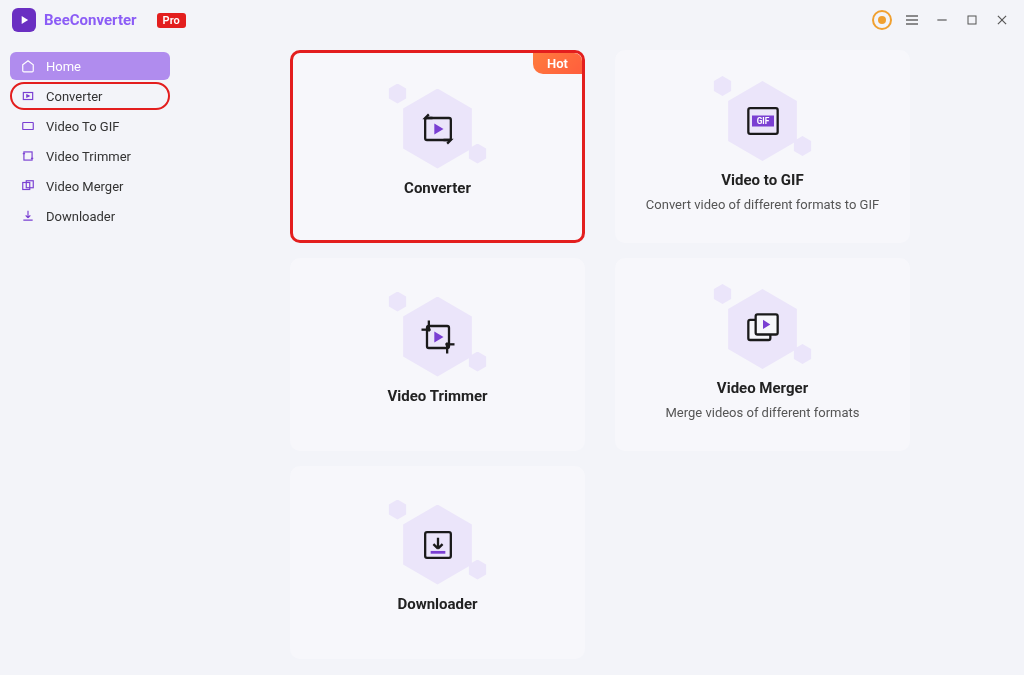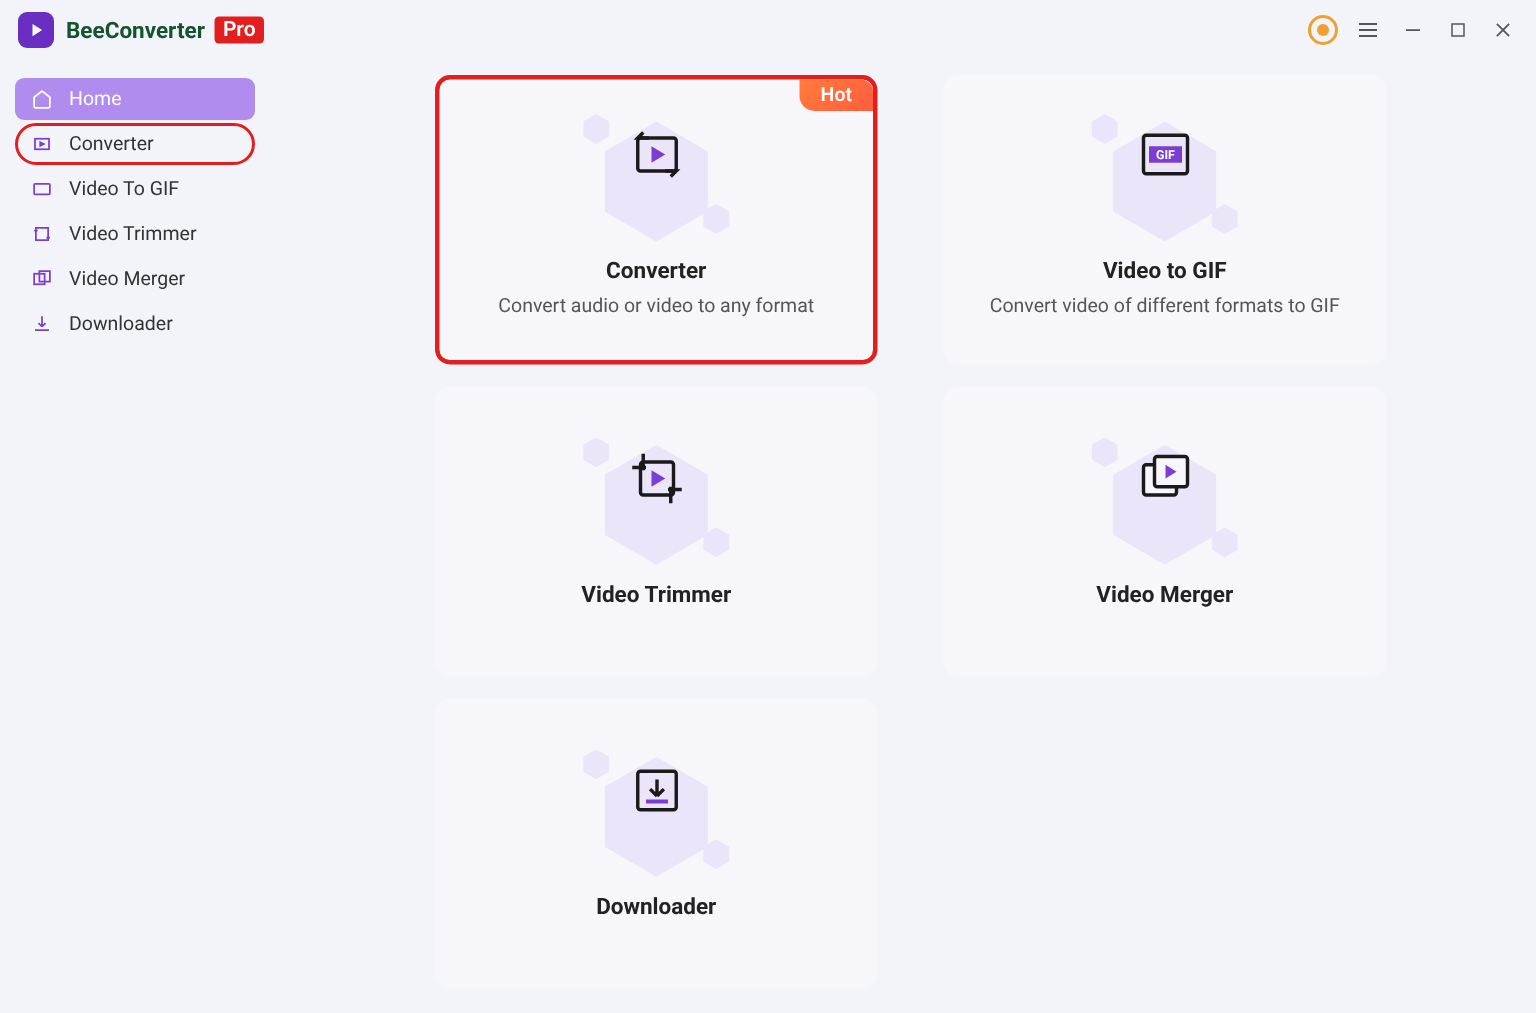--- a/index.html
+++ b/index.html
@@ -33,30 +33,30 @@
       background: #6a2fc2;
       border-radius: 6px;
       display: flex;
       align-items: center;
       justify-content: center;
       margin-right: 8px;
     }
     .app-name {
       font-weight: 700;
       font-size: 15px;
-      color: #14532d;
+      color: #8b5cf6;
     }
     .pro-badge {
       background: #e31e1e;
       color: white;
-      font-size: 14px;
+      font-size: 11px;
       font-weight: 600;
       border-radius: 3px;
       padding: 1px 6px;
-      margin-left: 6px;
+      margin-left: 20px;
     }
     .titlebar-spacer {
       flex: 1;
     }
     .titlebar-controls {
       display: flex;
       align-items: center;
       gap: 10px;
     }
     .titlebar-icon {
@@ -118,42 +118,42 @@
       align-items: center;
       justify-content: center;
     }
     .main {
       flex: 1;
       padding: 10px 30px 10px 110px;
     }
     .cards-grid {
       display: grid;
       grid-template-columns: repeat(2, 295px);
-      gap: 15px 44px;
+      gap: 15px 30px;
     }
     .card {
       background: #f7f7fb;
       border-radius: 10px;
       height: 193px;
       display: flex;
       flex-direction: column;
       align-items: center;
       justify-content: center;
       position: relative;
       cursor: pointer;
       padding: 20px;
     }
     .card.highlighted {
       border: 3px solid #e31e1e;
     }
     .card-icon {
       width: 80px;
       height: 80px;
       display: flex;
-      align-items: flex-start;
+      align-items: center;
       justify-content: center;
       margin-bottom: 10px;
       position: relative;
     }
     .hex-bg {
       position: absolute;
       width: 80px;
       height: 80px;
       background: #ebe5fa;
       clip-path: polygon(50% 0, 93% 25%, 93% 75%, 50% 100%, 7% 75%, 7% 25%);
@@ -313,21 +313,20 @@
             <div class="hex-bg"></div>
               <div class="hex-small1"></div>
               <div class="hex-small2"></div>
             <svg width="44" height="44" viewBox="0 0 48 48" fill="none" stroke="#1a1a1a" stroke-width="2.5">
               <rect x="10" y="12" width="28" height="24" rx="2"></rect>
               <path d="M20 18l10 6-10 6z" fill="#7a3fd2" stroke="none"></path>
               <path d="M14 8l-4 4h8M34 40l4-4h-8"></path>
             </svg>
           </div>
           <div class="card-title">Converter</div>
-          <div class="card-desc">Convert audio or video to any format</div>
         </div>
 
         <div class="card">
           <div class="card-icon">
             <div class="hex-bg"></div>
               <div class="hex-small1"></div>
               <div class="hex-small2"></div>
             <svg width="44" height="44" viewBox="0 0 48 48" fill="none">
               <rect x="8" y="10" width="32" height="28" rx="2" stroke="#1a1a1a" stroke-width="2.5"></rect>
               <rect x="12" y="18" width="24" height="12" fill="#7a3fd2"></rect>
@@ -360,20 +359,21 @@
             <div class="hex-bg"></div>
               <div class="hex-small1"></div>
               <div class="hex-small2"></div>
             <svg width="44" height="44" viewBox="0 0 48 48" fill="none" stroke="#1a1a1a" stroke-width="2.5">
               <rect x="8" y="14" width="24" height="22" rx="2" fill="#f7f7fb"></rect>
               <rect x="16" y="8" width="24" height="22" rx="2" fill="#f7f7fb"></rect>
               <path d="M24 14l8 5-8 5z" fill="#7a3fd2" stroke="none"></path>
             </svg>
           </div>
           <div class="card-title">Video Merger</div>
+          <div class="card-desc">Merge videos of different formats</div>
         </div>
 
         <div class="card">
           <div class="card-icon">
             <div class="hex-bg"></div>
               <div class="hex-small1"></div>
               <div class="hex-small2"></div>
             <svg width="44" height="44" viewBox="0 0 48 48" fill="none" stroke="#1a1a1a" stroke-width="2.5">
               <rect x="10" y="10" width="28" height="28" rx="2"></rect>
               <path d="M24 16v12m0 0l-5-5m5 5l5-5" stroke="#1a1a1a"></path>

